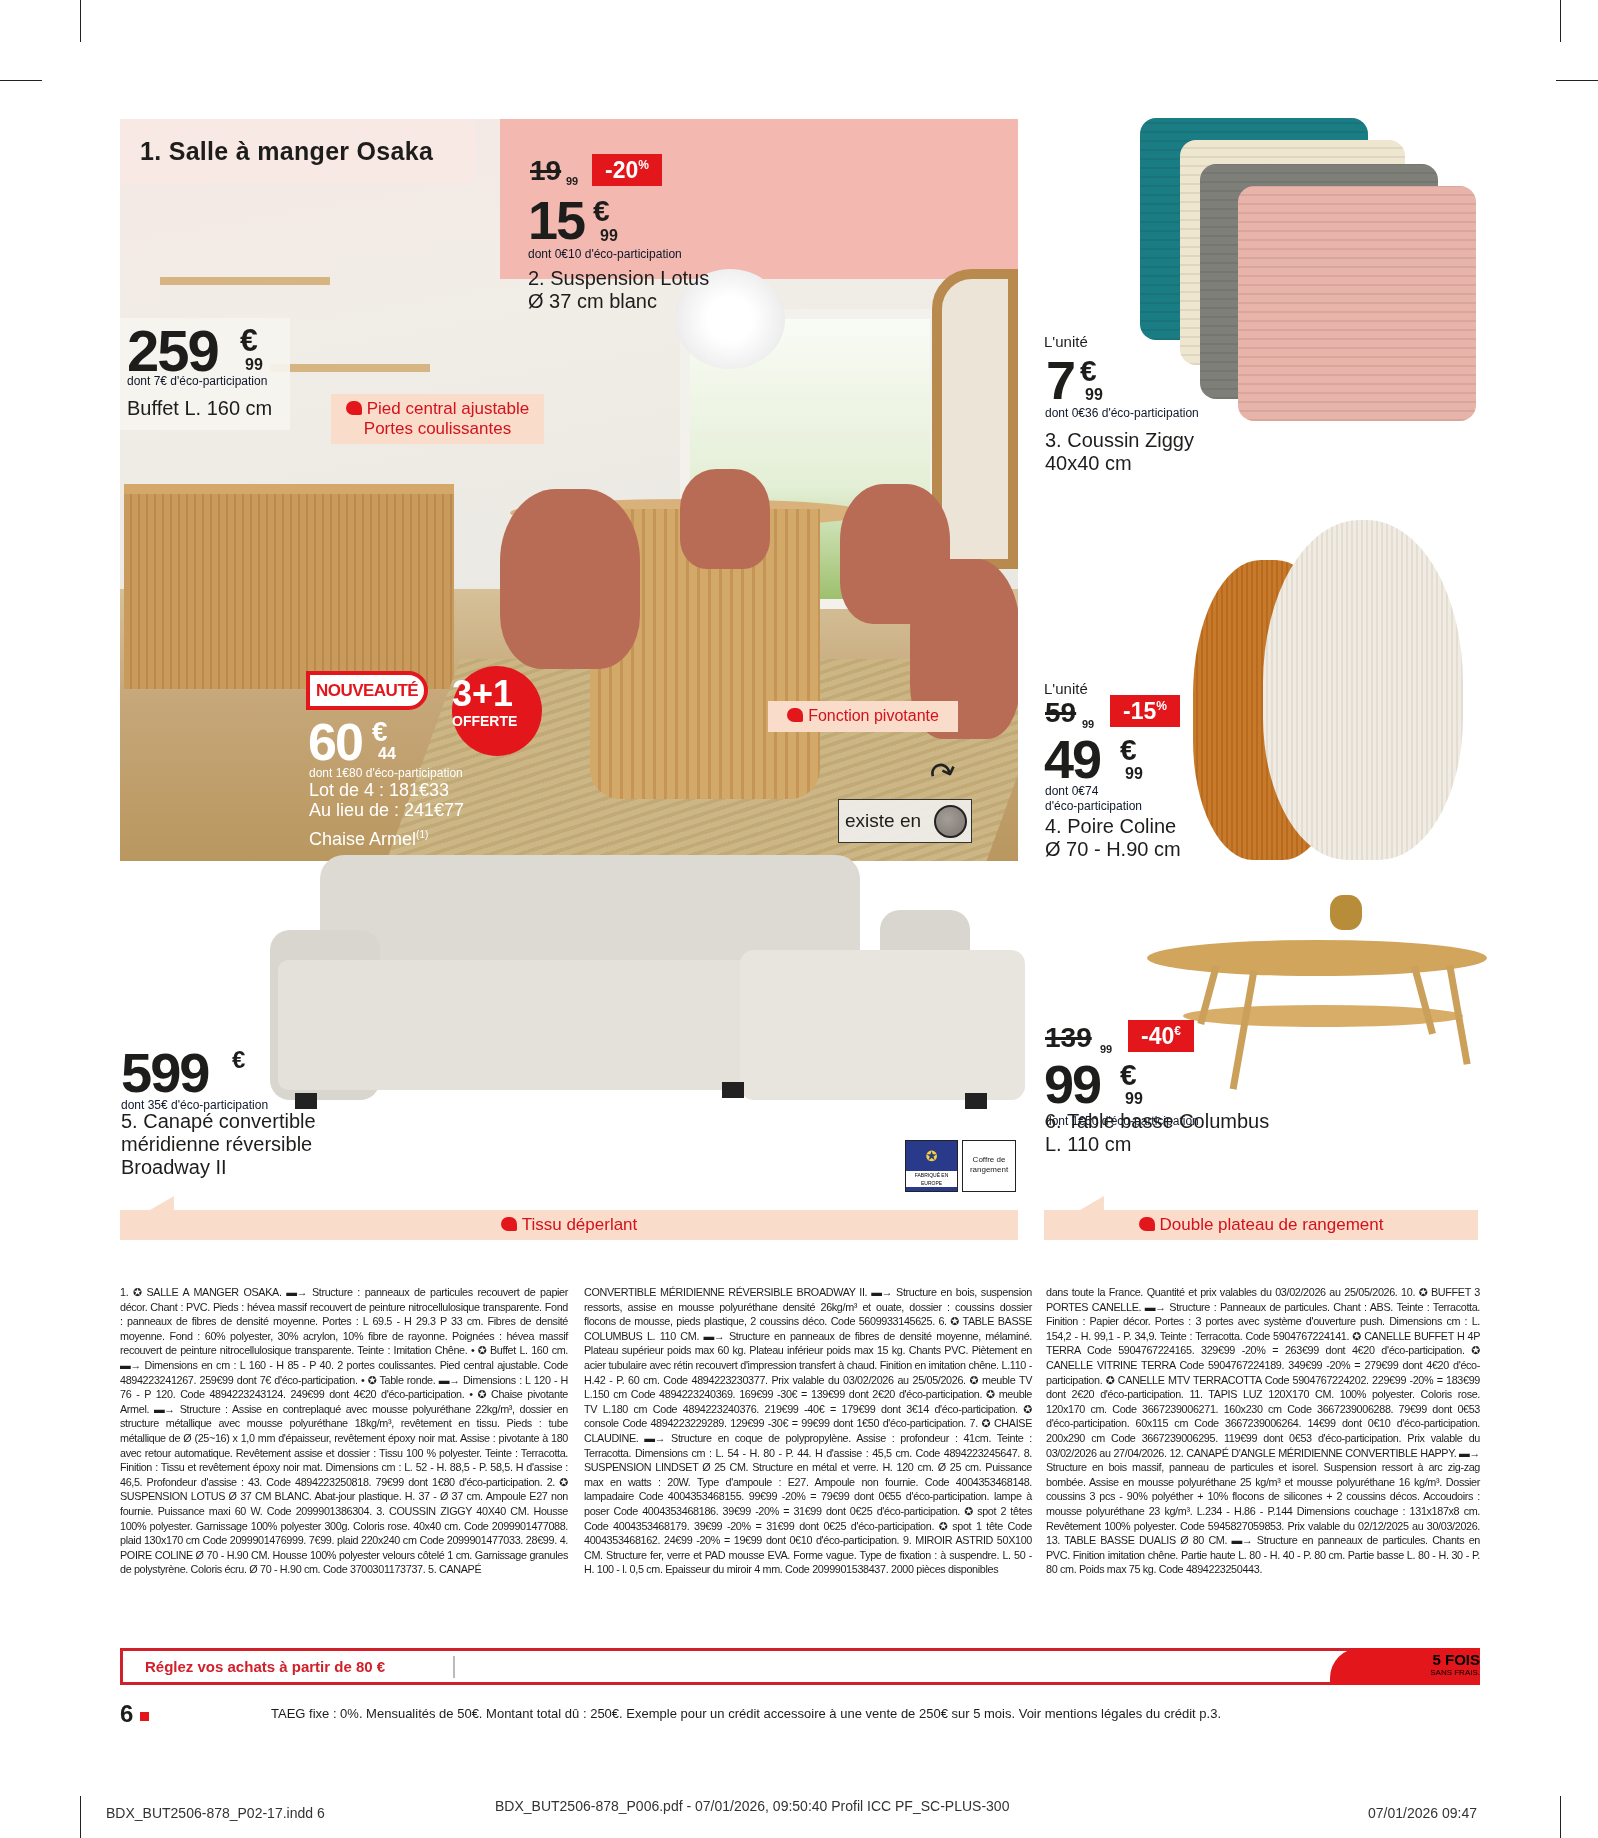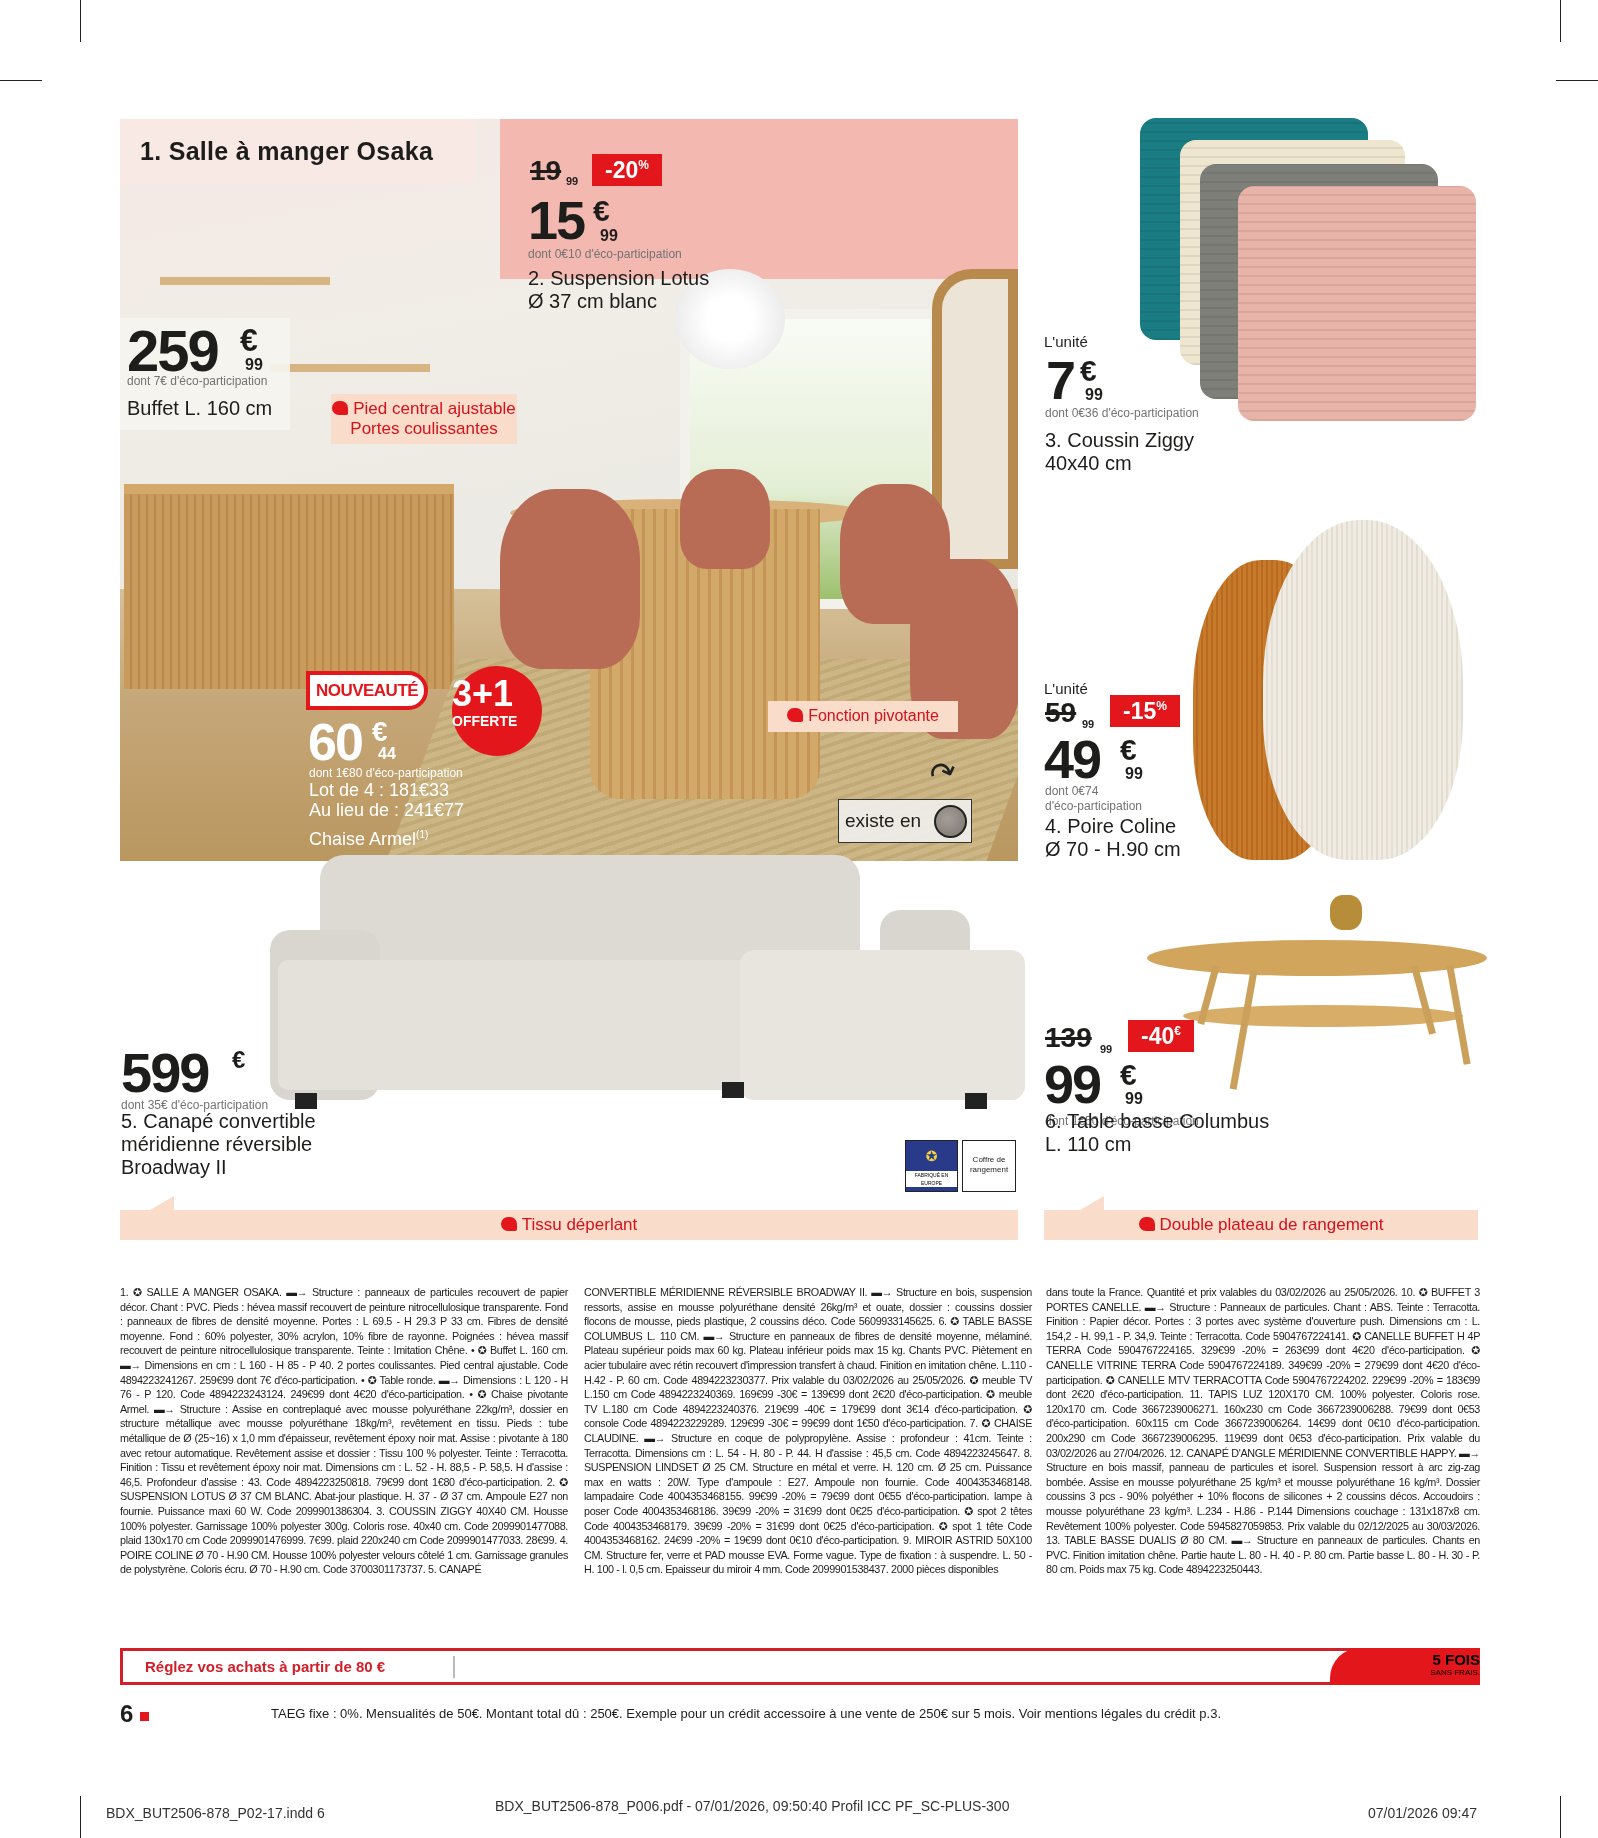--- a/index.html
+++ b/index.html
@@ -21,21 +21,21 @@
 .hero .tabletop{position:absolute;left:390px;top:380px;width:360px;height:28px;background:#d8b27a;border-radius:50%}
 .hero .chair{position:absolute;background:#b86b55;border-radius:40% 40% 30% 30%}
 .hero .rug{position:absolute;left:300px;top:540px;width:600px;height:220px;background:repeating-linear-gradient(160deg,#cdb685 0 6px,#c2aa77 6px 10px);transform:skewX(-20deg)}
 .hero .lamp{position:absolute;left:555px;top:150px;width:110px;height:100px;border-radius:50%;background:radial-gradient(circle,#fff 30%,#eee 70%,#ddd)}
 .titlebox{position:absolute;left:120px;top:119px;width:355px;height:64px;background:rgba(248,232,228,.92)}
 .titlebox span{position:absolute;left:20px;top:18px;font-size:25px;font-weight:bold;letter-spacing:.3px}
 .pricebox{position:absolute;background:rgba(246,244,240,.92)}
 .bigprice{position:absolute;font-family:Liberation Sans, sans-serif;font-weight:bold;color:#1d1d1b;line-height:1;letter-spacing:-2px}
 .cur{position:absolute;font-weight:bold;line-height:1}
 .cents{position:absolute;font-weight:bold;line-height:1}
-.eco{position:absolute;font-size:12px;color:#737373;white-space:nowrap;font-family:"Liberation Sans Narrow","Liberation Sans",sans-serif}
+.eco{position:absolute;font-size:12px;color:#0f172a;white-space:nowrap;font-family:"Liberation Sans Narrow","Liberation Sans",sans-serif}
 .pname{position:absolute;font-size:20px;line-height:23px;color:#1d1d1b}
 .oldprice{position:absolute;font-weight:bold;font-size:28px;color:#1d1d1b;text-decoration:line-through;text-decoration-thickness:3px}
 .oldcents{position:absolute;font-weight:bold;font-size:11px}
 .pct{position:absolute;background:#e3161b;color:#fff;font-weight:bold;text-align:center;line-height:1}
 .pct sup{font-size:12px;vertical-align:top}
 .feature{position:absolute;background:#fadcca;color:#d3121c;font-size:17px;line-height:20px;text-align:center}
 .heart{display:inline-block;width:16px;height:14px;background:#e3161b;border-radius:8px 8px 2px 8px;margin-right:5px;vertical-align:-1px}
 .badge-new{position:absolute;left:306px;top:671px;width:122px;height:39px;border:4px solid #e3161b;background:#fff;border-radius:0 20px 20px 0;color:#e3161b;font-weight:bold;font-size:17px;text-align:center;line-height:31px;letter-spacing:-.5px}
 .badge-31{position:absolute;left:452px;top:666px;width:90px;height:90px;border-radius:50%;background:#e3161b;color:#fff;text-align:left}
 .badge-31 .big{display:block;font-size:36px;font-weight:bold;line-height:40px;margin-top:8px}
@@ -121,21 +121,21 @@
     <div>Ø 37 cm blanc</div>
   </div>
 
 <div class="pricebox" style="left:120px;top:318px;width:170px;height:112px"></div>
 <div class="bigprice" style="left:127px;top:322px;font-size:58px">259</div>
 <div class="cur" style="left:240px;top:324px;font-size:32px">€</div>
 <div class="cents" style="left:245px;top:357px;font-size:16px">99</div>
 <div class="eco" style="left:127px;top:374px">dont 7€ d'éco-participation</div>
 <div class="pname" style="left:127px;top:397px">Buffet L. 160 cm</div>
 
-<div class="feature" style="left:331px;top:394px;width:186px;height:50px;padding-top:5px;font-size:17px">
+<div class="feature" style="left:331px;top:394px;width:213px;height:50px;padding-top:5px;font-size:17px">
   <div><span class="heart"></span><span>Pied central ajustable</span></div>
   <div>Portes coulissantes</div>
 </div>
 
 <div class="badge-new">NOUVEAUTÉ</div>
 <div class="badge-31">
   <span class="big">3+1</span>
   <span class="sm">OFFERTE</span>
 </div>
 <div class="bigprice" style="left:308px;top:716px;font-size:52px;color:#fff">60</div>

